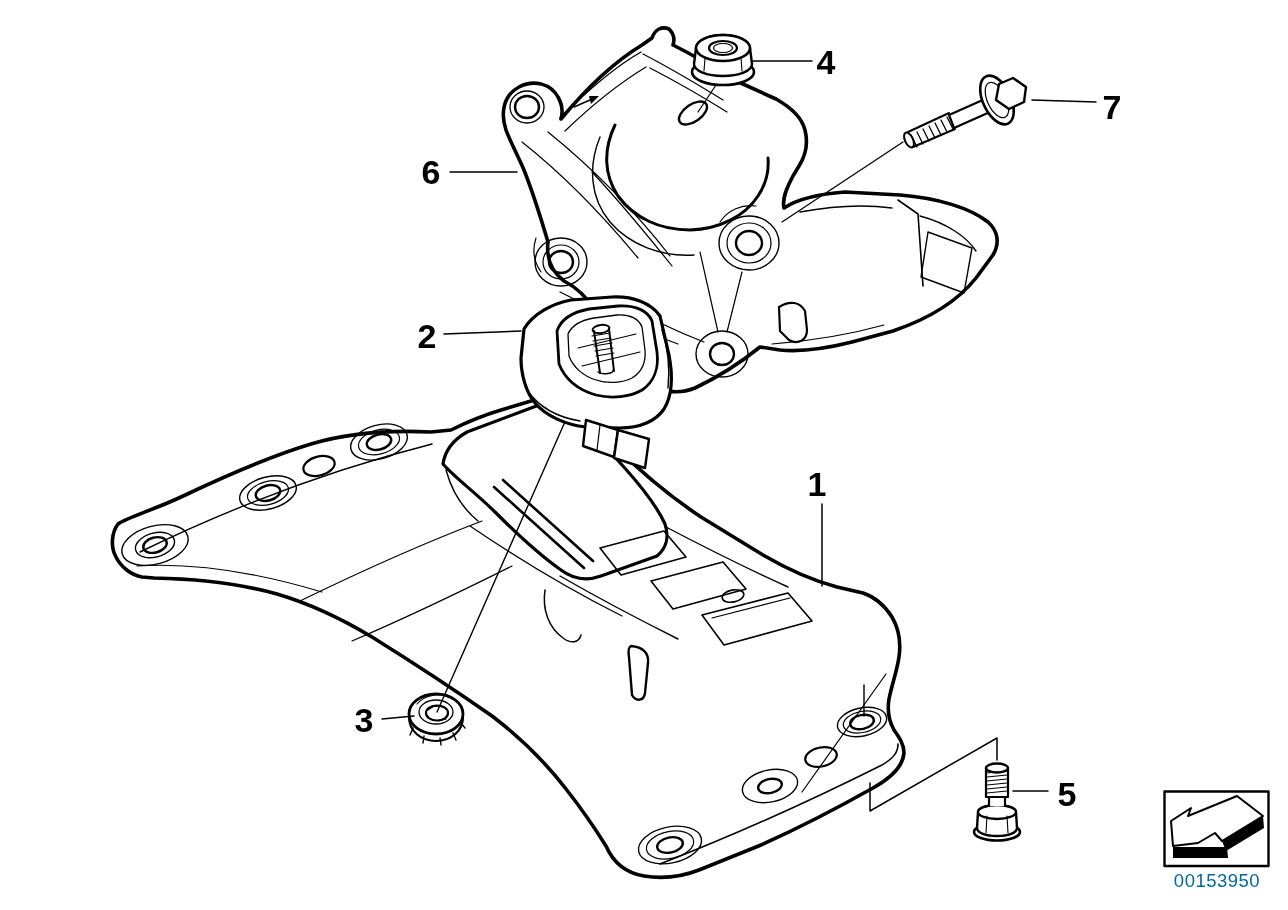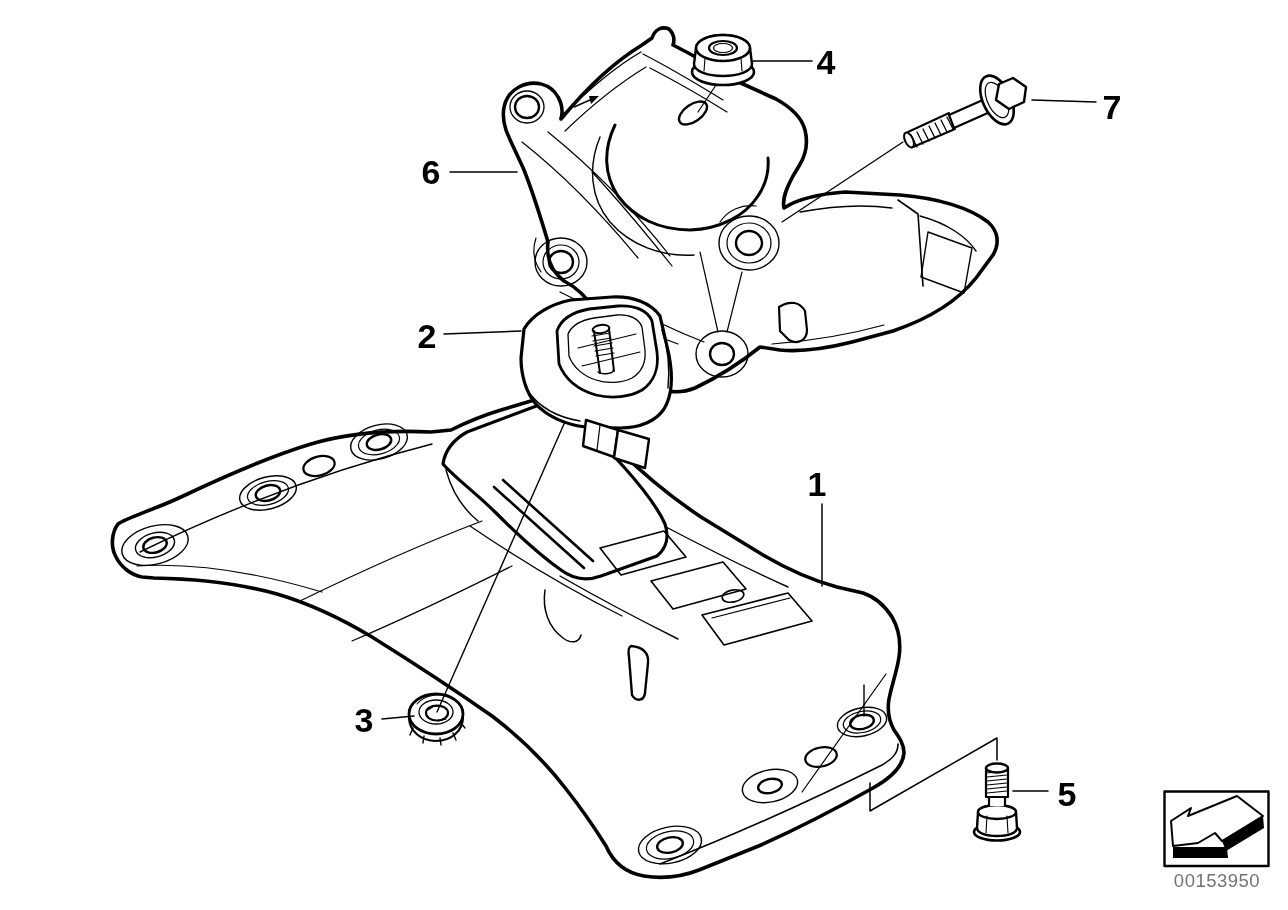--- a/index.html
+++ b/index.html
@@ -22,21 +22,21 @@
     white-space:nowrap;
     user-select:none;
   }
   .partnum{
     position:absolute;
     transform:translate(-50%,-50%);
     font-family:"Liberation Sans", sans-serif;
     font-weight:400;
     font-size:18.5px;
     letter-spacing:0.5px;
-    color:#737373;
+    color:#0369a1;
     line-height:1;
     white-space:nowrap;
   }
 </style>
 </head>
 <body>
 
 <div id="stage">
 
 <svg id="drawing" width="1288" height="910" viewBox="0 0 1288 910">

